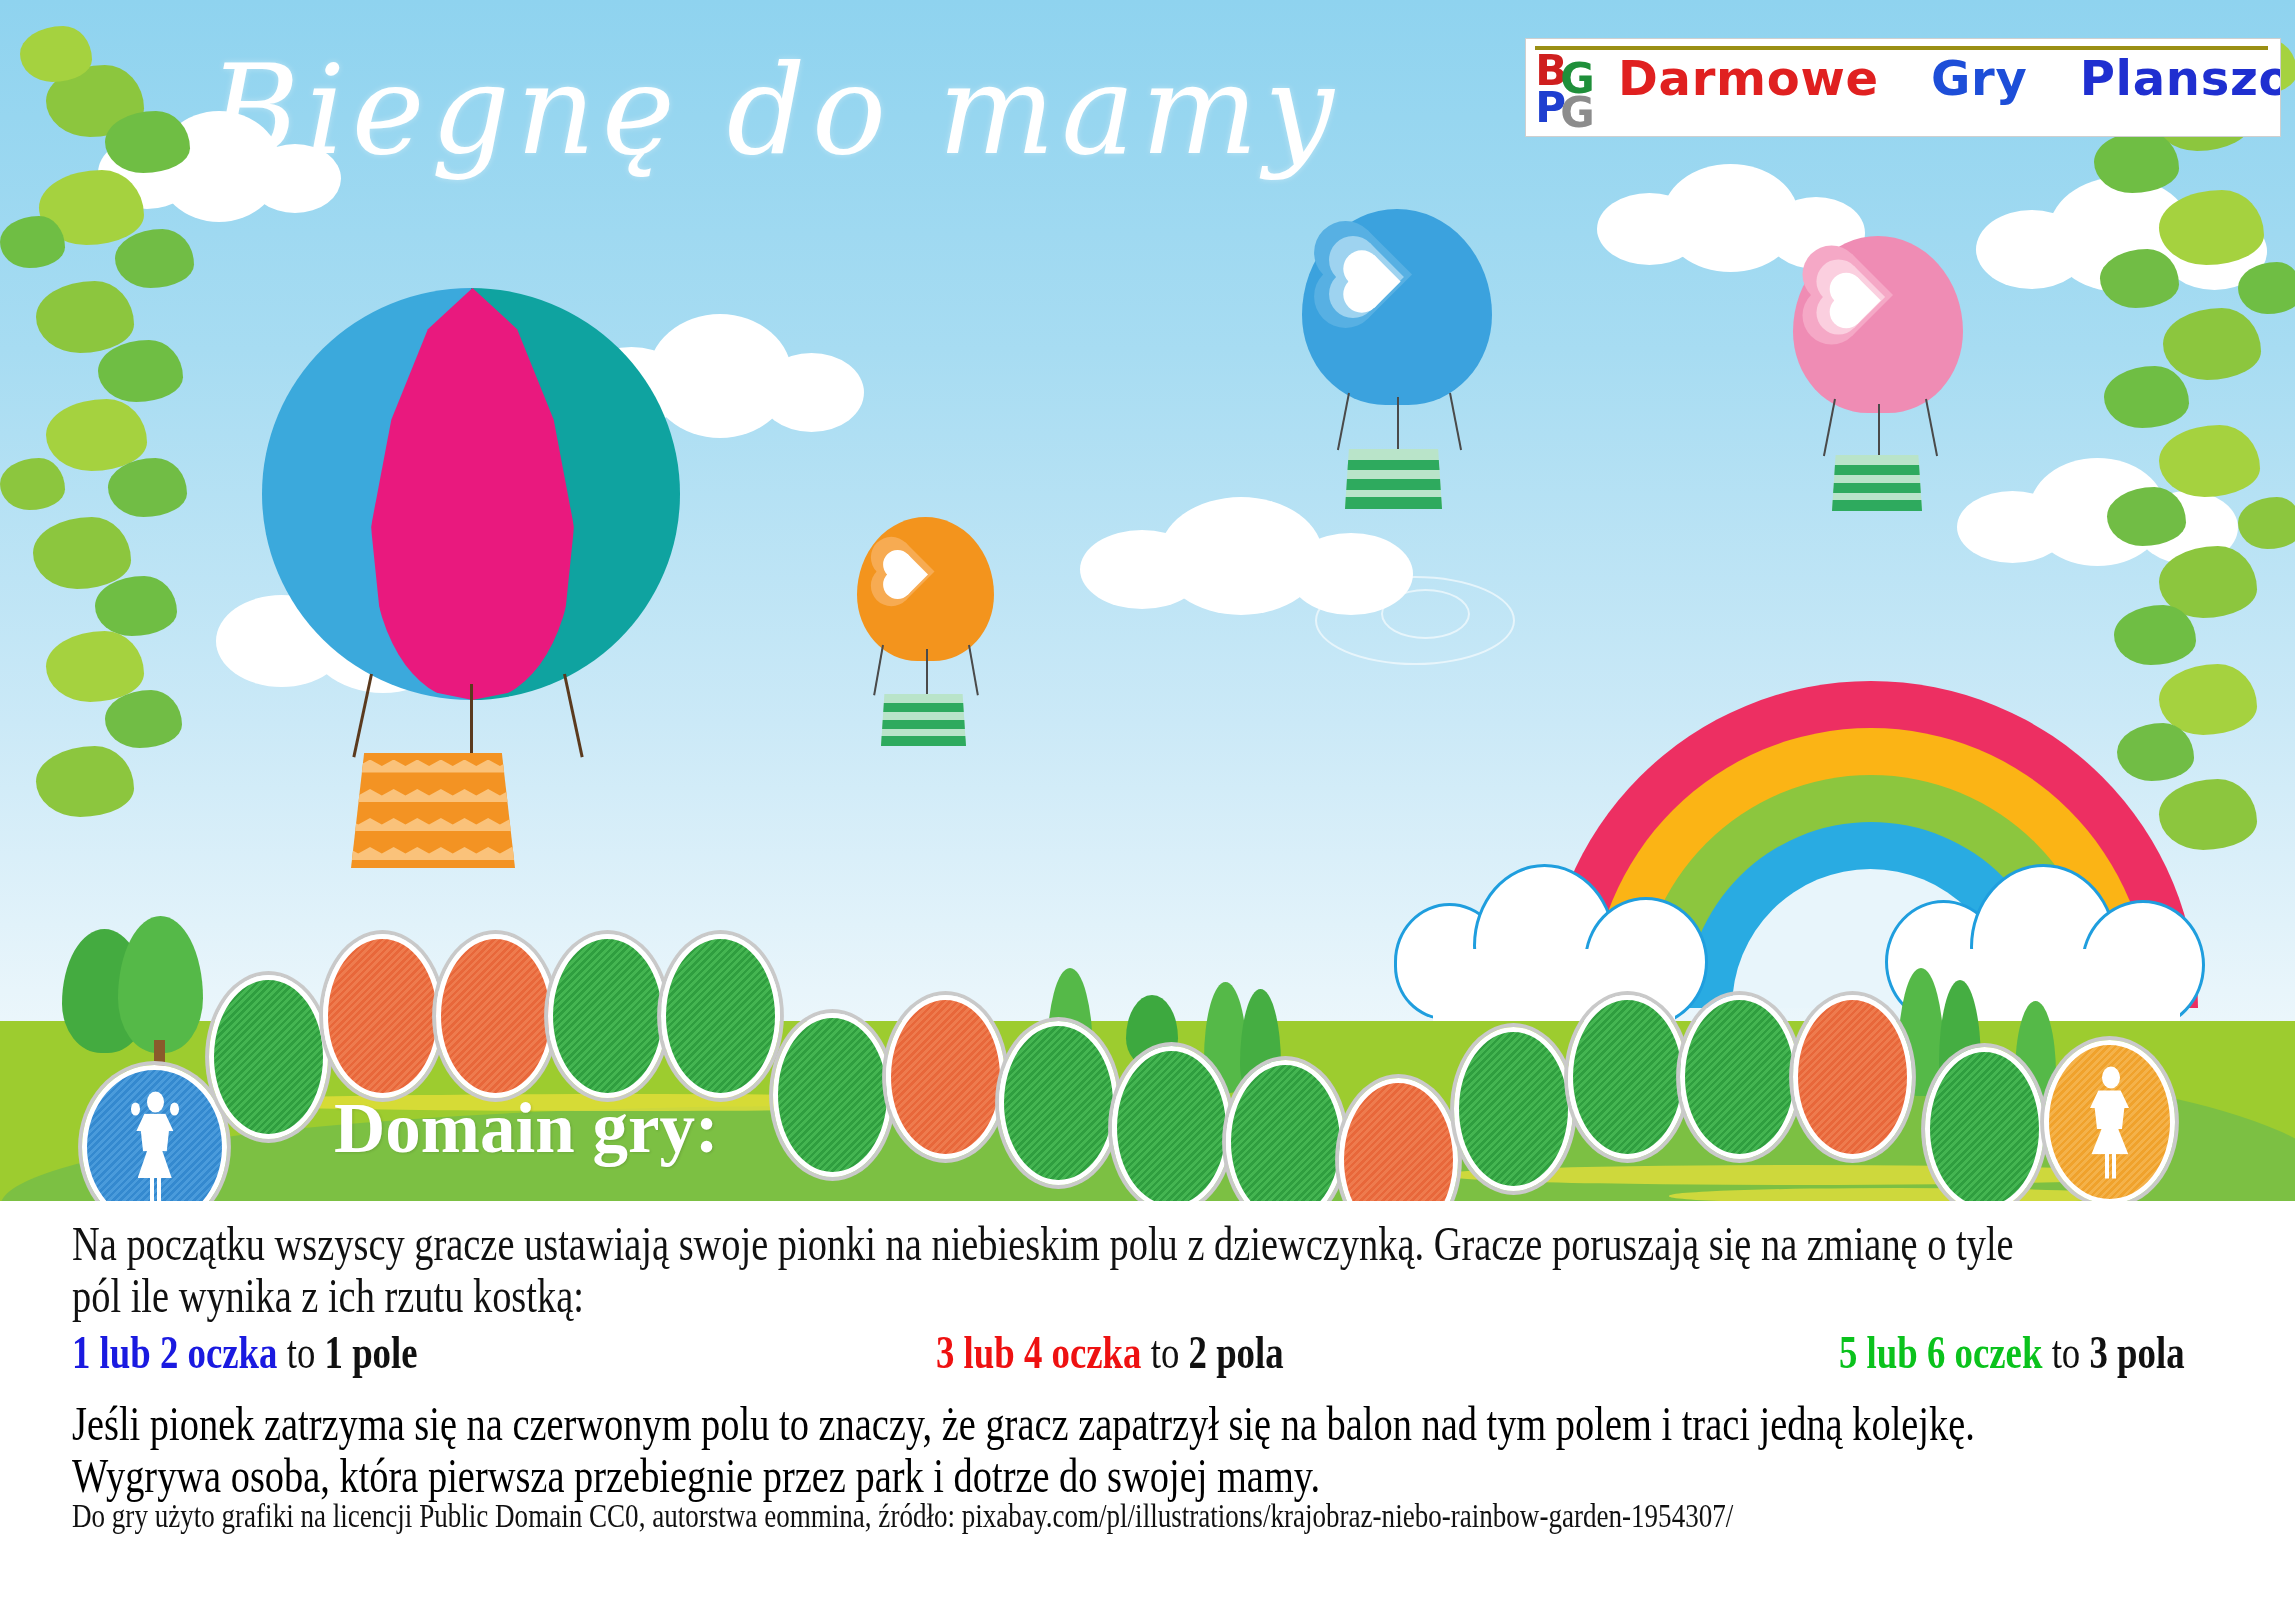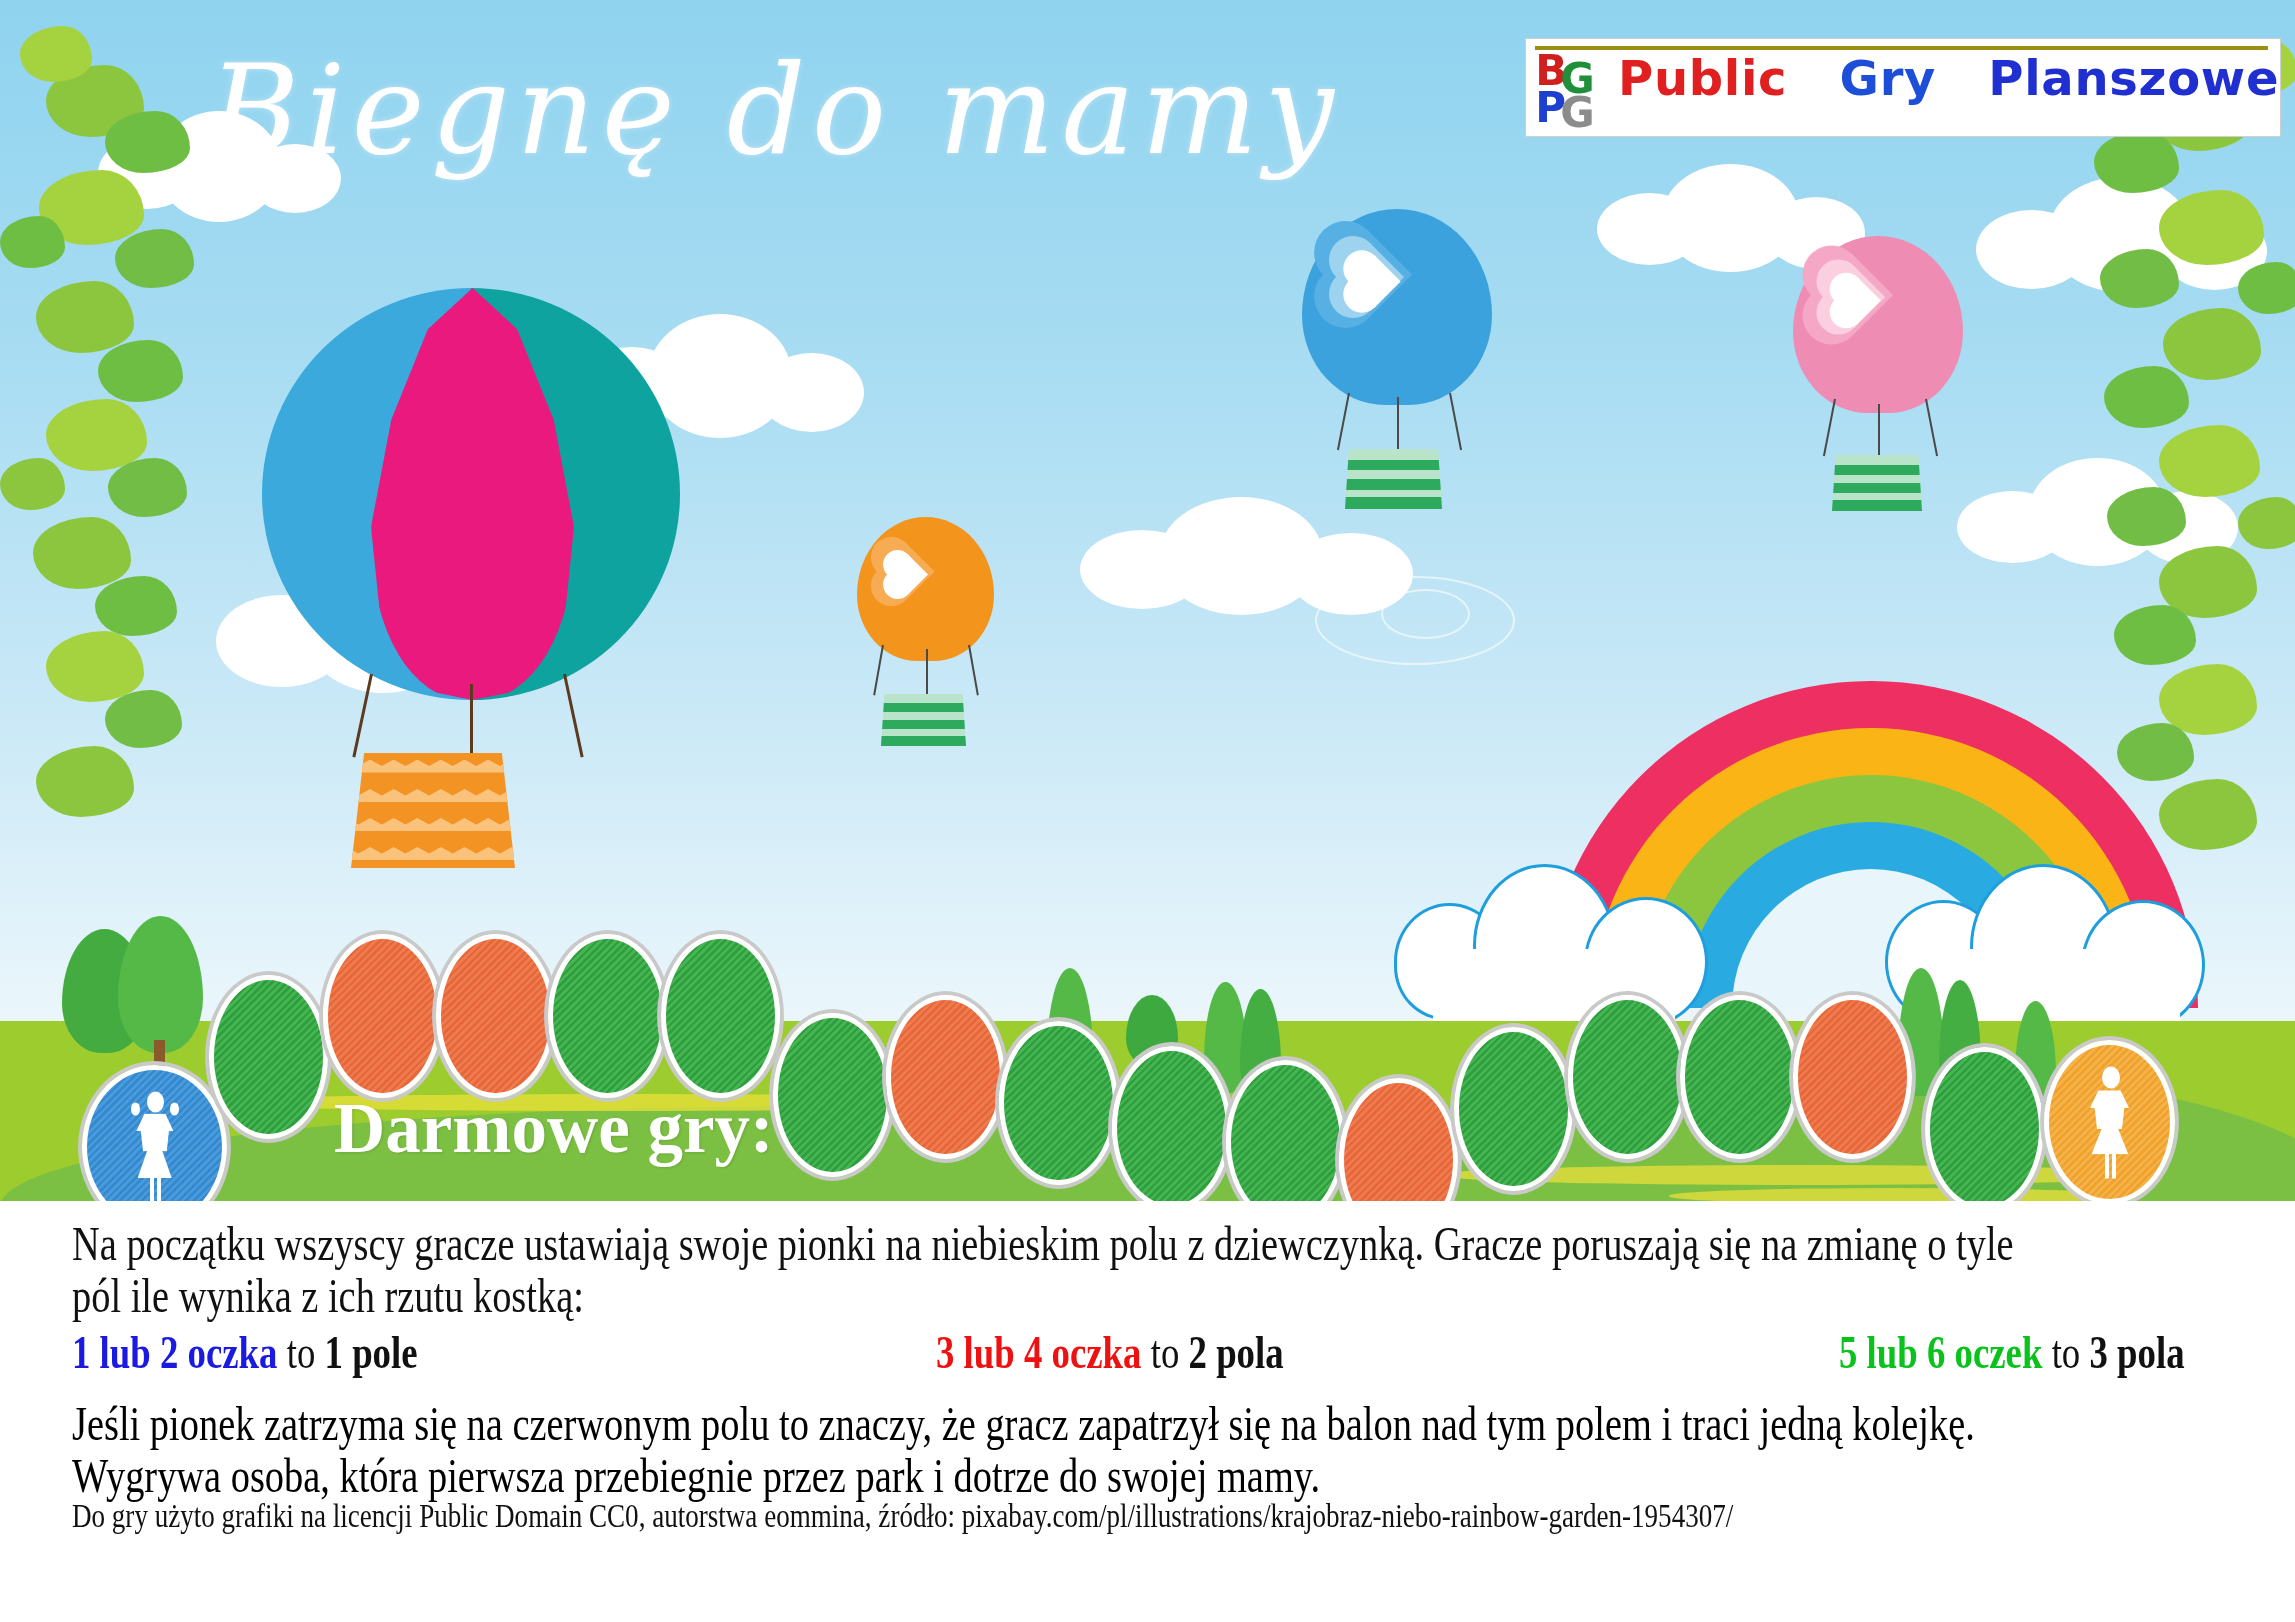--- a/index.html
+++ b/index.html
@@ -392,29 +392,29 @@
 
   <div class="logo">
     <div class="goldbar"></div>
     <div class="pgwrap">
       <span class="pg b">B</span>
       <span class="pg g">G</span>
       <span class="pg p">P</span>
       <span class="pg g2">G</span>
     </div>
     <div class="main">
-      <span class="r">Public</span>
+      <span class="r">Darmowe</span>
       <span>&nbsp;</span>
       <span class="g">Gry</span>
       <span>&nbsp;</span>
       <span class="bl">Planszowe</span>
     </div>
   </div>
 
-  <div class="zasady">Darmowe gry:</div>
+  <div class="zasady">Domain gry:</div>
 
   <div class="rules">
     <p>Na początku wszyscy gracze ustawiają swoje pionki na niebieskim polu z dziewczynką. Gracze poruszają się na zmianę o tyle</p>
     <p>pól ile wynika z ich rzutu kostką:</p>
   </div>
 
   <div class="dicerow">
     <div class="cell" style="left:0;">
       <span class="c-blue">1 lub 2 oczka</span>
       <span class="pl"> </span><span class="pl">to</span>

